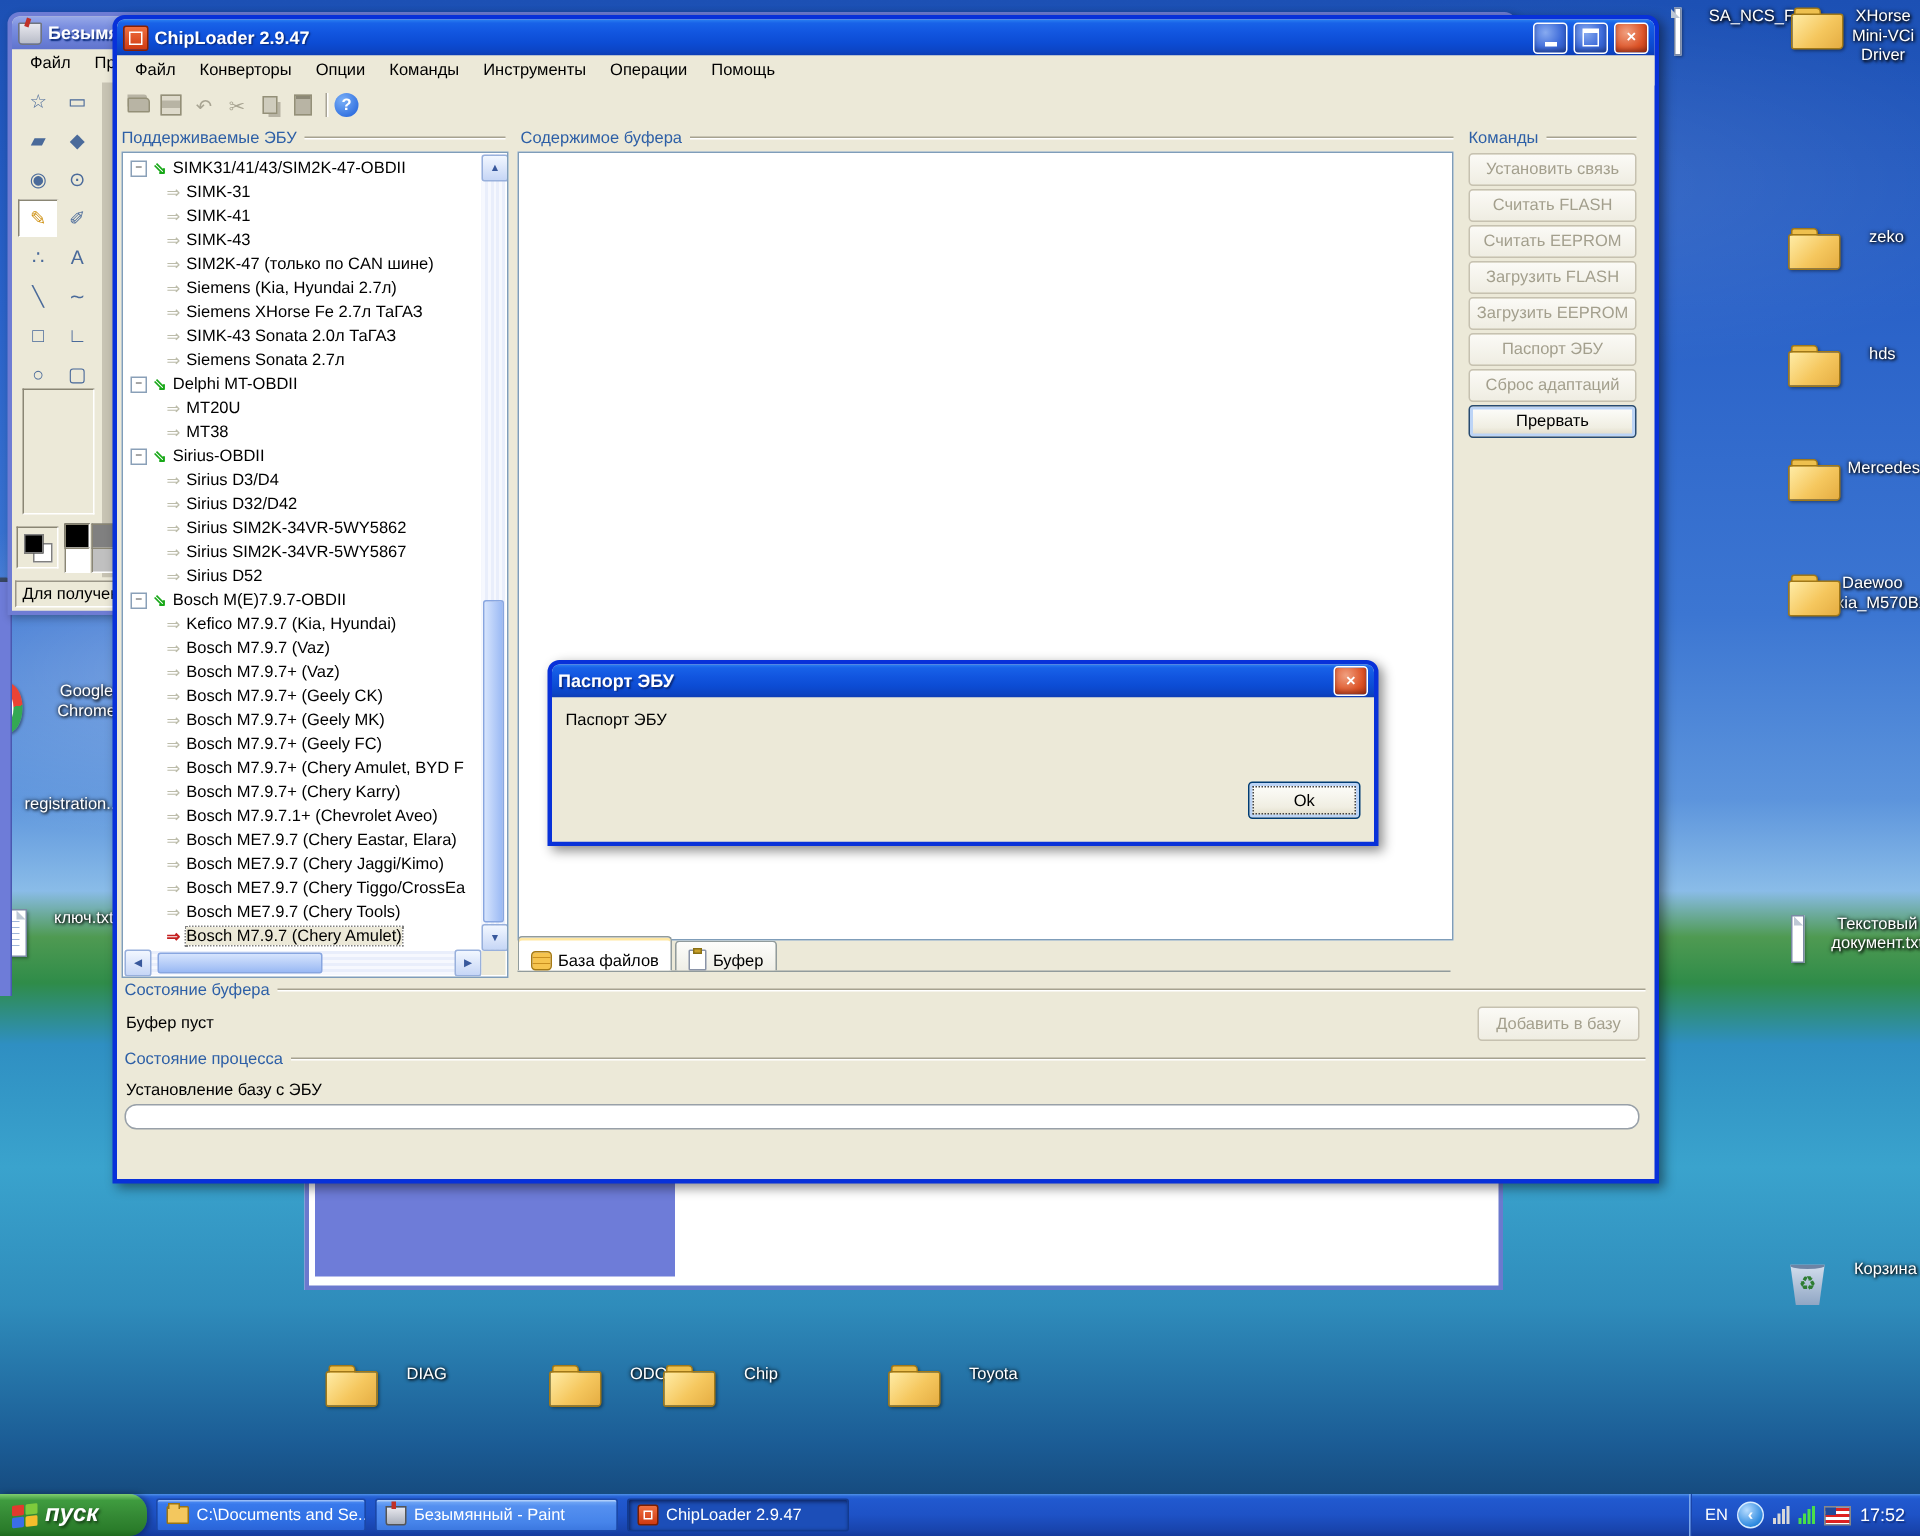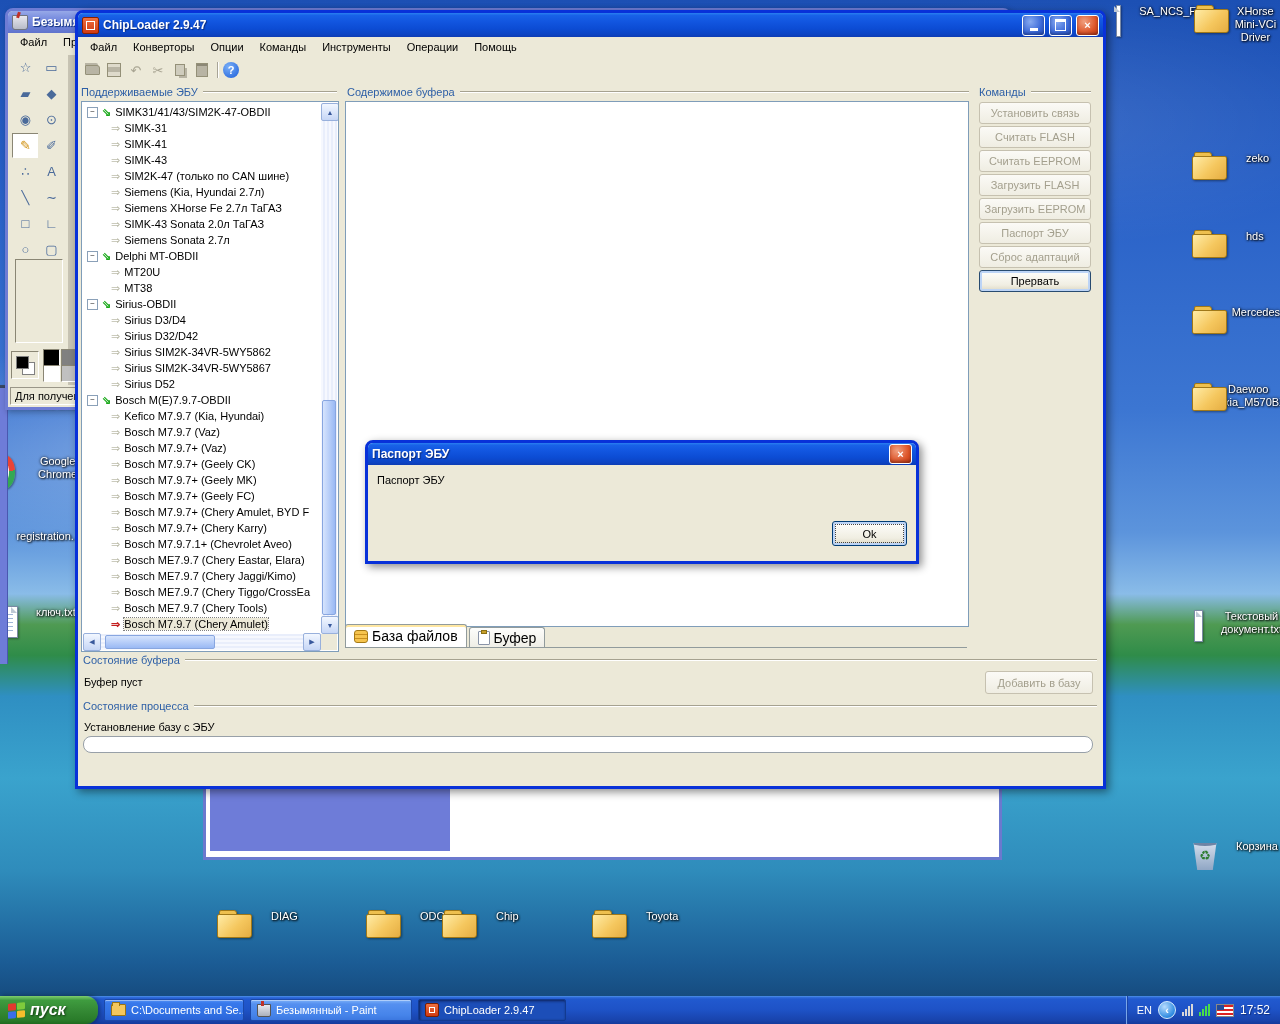--- a/index.html
+++ b/index.html
@@ -71,21 +71,21 @@
   .vscroll{position:absolute;top:1px;right:1px;bottom:17px;width:16px;background:repeating-linear-gradient(90deg,#f6f8fe 0 2px,#e9eefb 2px 4px)}
   .hscroll{position:absolute;left:1px;bottom:1px;right:17px;height:16px;background:repeating-linear-gradient(0deg,#f6f8fe 0 2px,#e9eefb 2px 4px);display:flex;align-items:center}
   .sbtn{width:16px;height:16px;background:linear-gradient(#f2f7ff,#c6d6f6);border:1px solid #98b0dc;border-radius:2px;display:flex;align-items:center;justify-content:center;color:#38589c;font-size:7px;flex:0 0 auto}
   .vscroll .sbtn{position:absolute;left:0}
   .vthumb{position:absolute;left:1px;right:1px;top:56%;height:40%;background:linear-gradient(90deg,#d6e4fd,#9ab9f4);border:1px solid #88a6e0;border-radius:2px}
   .hthumb{position:absolute;left:22px;width:108px;top:1px;bottom:1px;background:linear-gradient(180deg,#d6e4fd,#9ab9f4);border:1px solid #88a6e0;border-radius:2px}
   .scorner{position:absolute;right:1px;bottom:1px;width:16px;height:16px;background:#ece9d8}
   
   #bufferbox{left:267px;top:88px;width:622px;height:524px}
   .tabstrip{position:absolute;left:267px;top:612px;width:622px;height:22px;display:flex;align-items:flex-end;border-bottom:1px solid #919b9c}
-  .tab{height:19px;padding:0 8px;display:flex;align-items:center;gap:4px;font-size:14px;border:1px solid #919b9c;border-bottom:none;border-radius:3px 3px 0 0;background:linear-gradient(#fdfdfb,#efeee6);margin-right:2px}
+  .tab{height:19px;padding:0 8px;display:flex;align-items:flex-end;gap:4px;font-size:11px;border:1px solid #919b9c;border-bottom:none;border-radius:3px 3px 0 0;background:linear-gradient(#fdfdfb,#efeee6);margin-right:2px}
   .tab.active{height:22px;background:#fff;box-shadow:inset 0 2px 0 #ffe7a2}
   .i-db{width:12px;height:11px;border-radius:3px;border:1px solid #a67a14;background:repeating-linear-gradient(180deg,#f6c44e 0 3px,#c98f1f 3px 4px)}
   .i-clip{width:10px;height:12px;background:#fff;border:1px solid #8a94a8;border-radius:1px;position:relative}
   .i-clip::before{content:"";position:absolute;top:-2px;left:2px;width:4px;height:2px;background:#c8a02a;border:1px solid #8a7014}
   
   .cmdcol{position:absolute;left:901px;top:89px;width:112px;display:flex;flex-direction:column;gap:2px}
   .xbtn{height:20px;border-radius:3px;font-size:11px;display:flex;align-items:center;justify-content:center;color:#000;
     background:linear-gradient(180deg,#fefefc,#f0eee2 70%,#ddd8c4);border:1px solid #a8a48c}
   .xbtn.disabled{color:#a39f8d;border-color:#c6c1b0;background:linear-gradient(180deg,#fbfaf6,#efede2)}
   .xbtn.primary{border:1px solid #284b70;box-shadow:inset 0 0 0 2px #bcd4f6}

